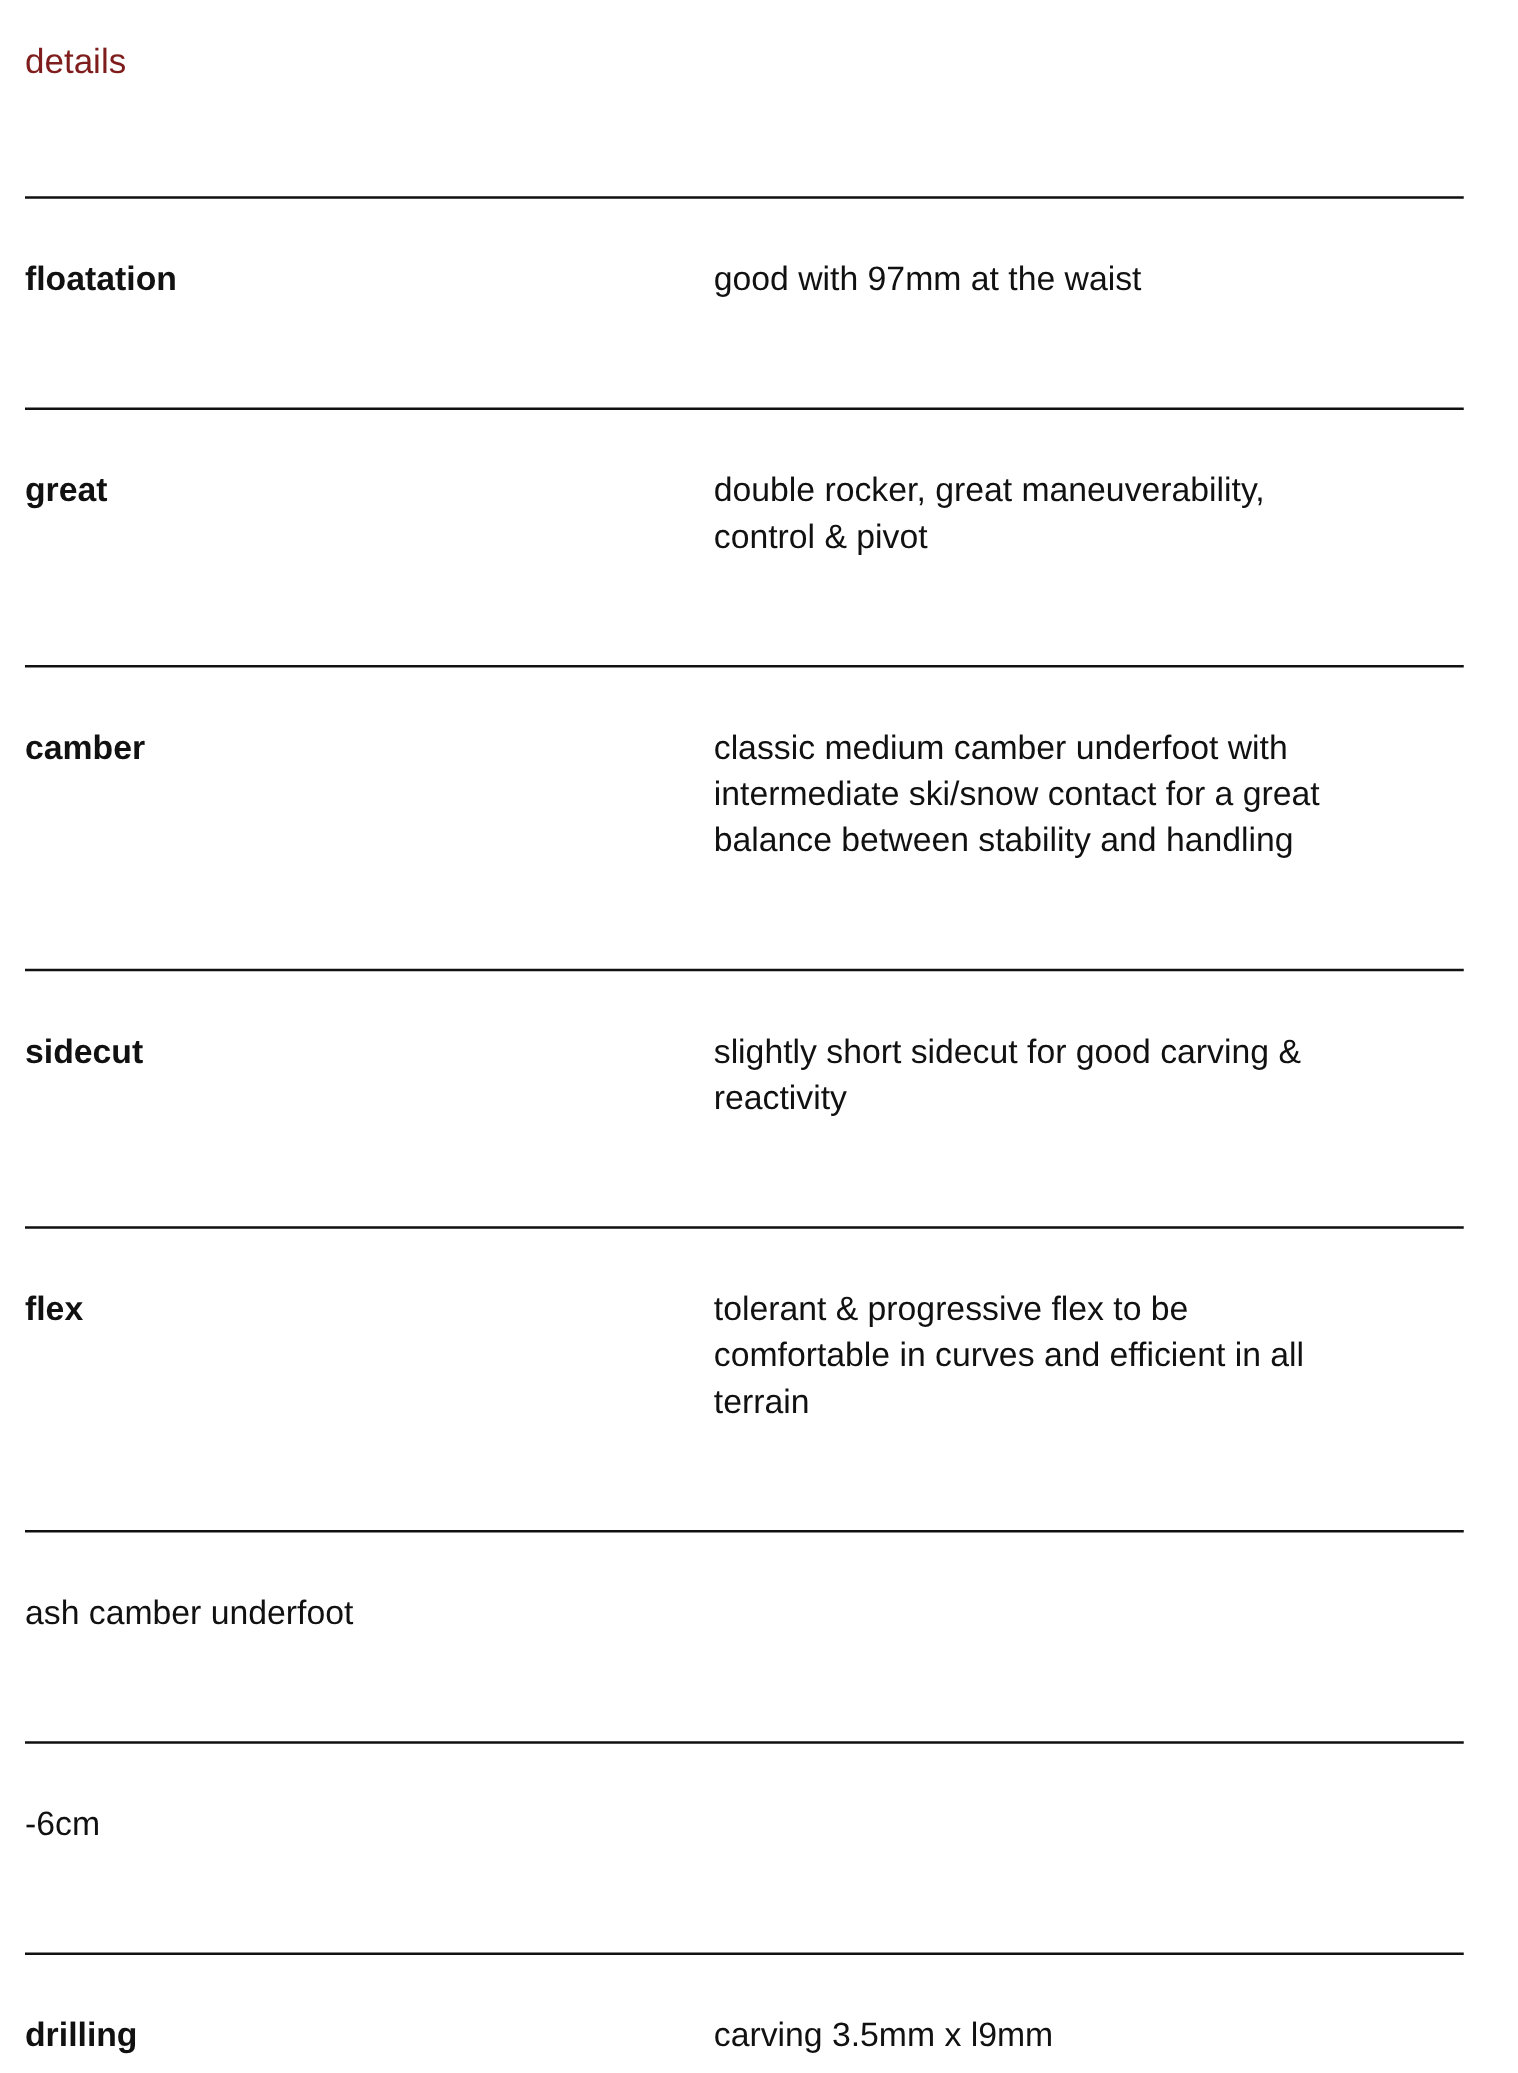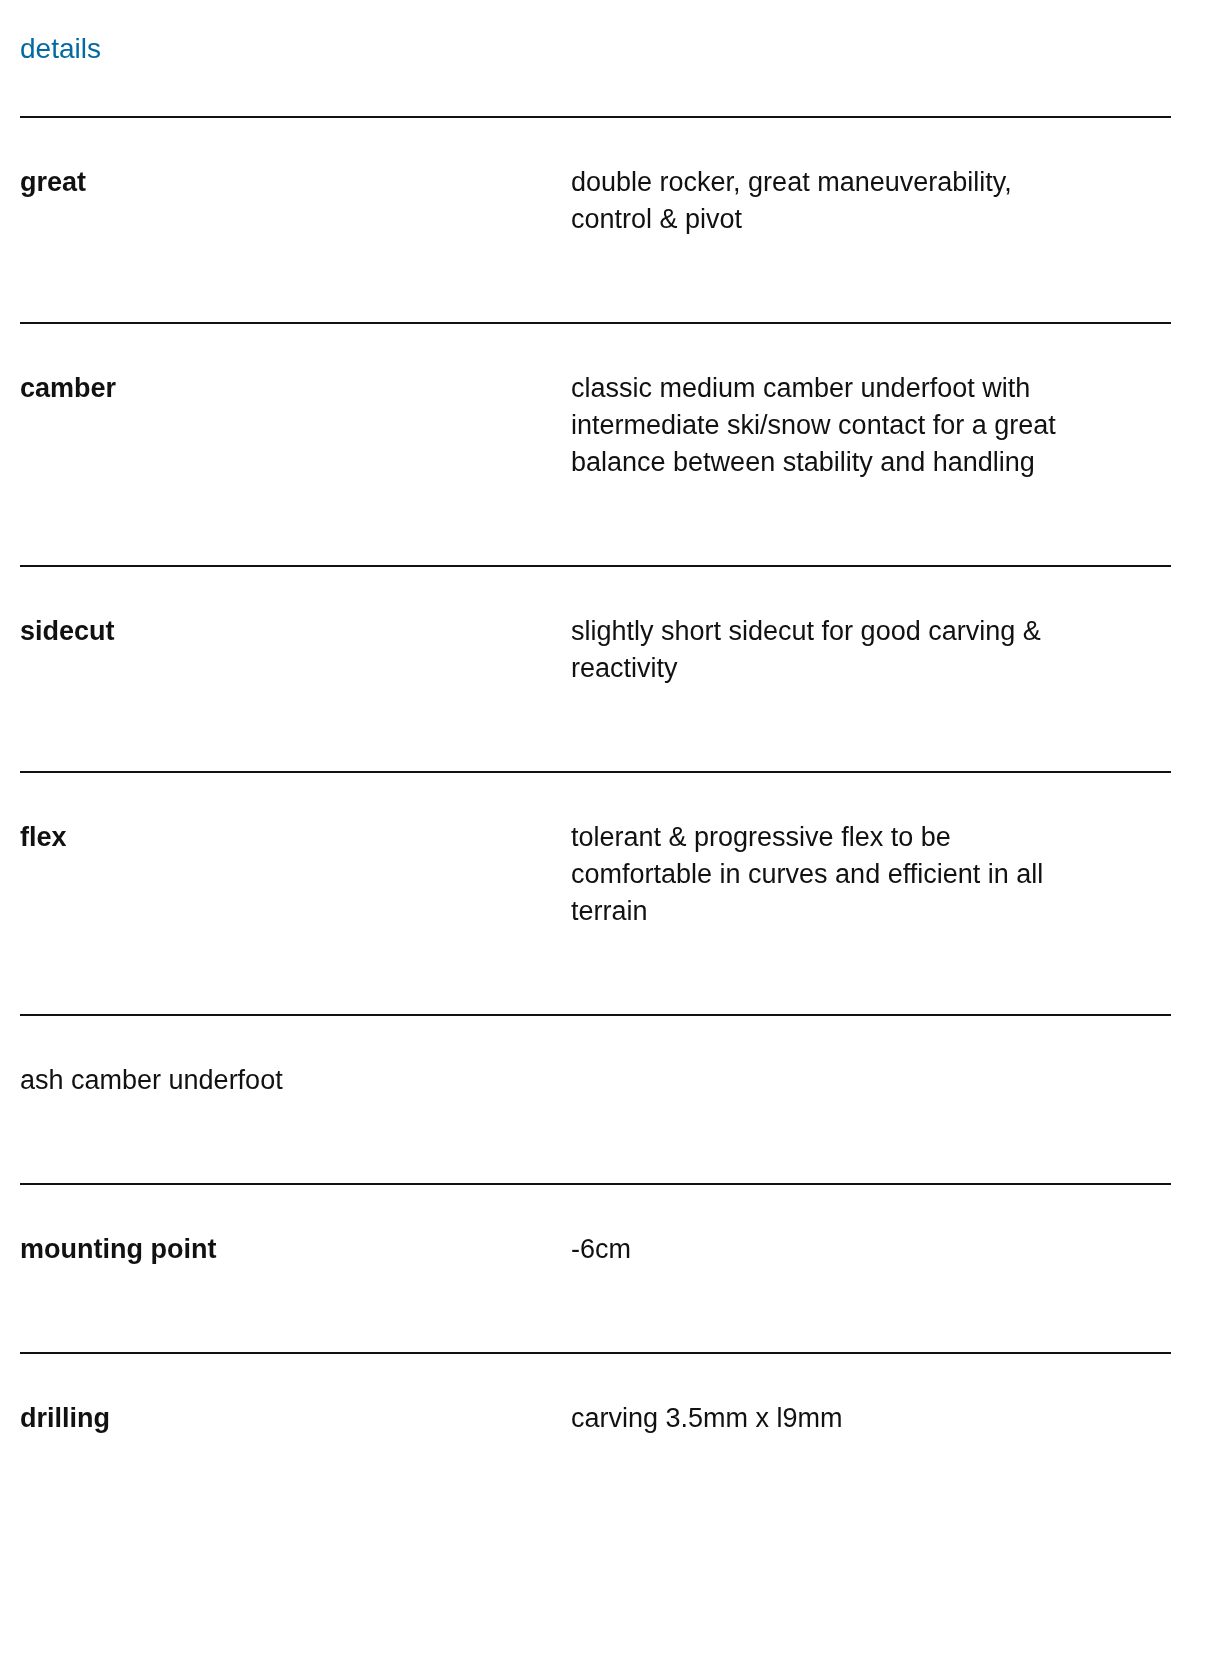--- a/index.html
+++ b/index.html
@@ -16,22 +16,22 @@
     -webkit-font-smoothing: antialiased;
   }
   .page {
     padding: 0 43px 0 20px;
   }
   .section-title {
     padding-top: 32px;
     font-size: 28px;
     line-height: 34px;
     font-weight: 400;
-    color: #0369a1;
-    margin-bottom: 50px;
+    color: #7f1d1d;
+    margin-bottom: 91px;
   }
   .spec-table {
     width: 100%;
   }
   .spec-row {
     display: flex;
     align-items: flex-start;
     border-top: 2px solid #111111;
     padding: 46px 0 84px 0;
   }
@@ -52,20 +52,24 @@
 </style>
 </head>
 <body>
 
 <div class="page">
 
   <div class="section-title">details</div>
 
   <div class="spec-table">
 
+    <div class="spec-row">
+      <div class="spec-label">floatation</div>
+      <div class="spec-value">good with 97mm at the waist</div>
+    </div>
 
     <div class="spec-row">
       <div class="spec-label">great</div>
       <div class="spec-value">double rocker, great maneuverability, control &amp; pivot</div>
     </div>
 
     <div class="spec-row">
       <div class="spec-label">camber</div>
       <div class="spec-value">classic medium camber underfoot with intermediate ski/snow contact for a great balance between stability and handling</div>
     </div>
@@ -78,21 +82,20 @@
     <div class="spec-row">
       <div class="spec-label">flex</div>
       <div class="spec-value">tolerant &amp; progressive flex to be comfortable in curves and efficient in all terrain</div>
     </div>
 
     <div class="spec-row">
       <div class="spec-value">ash camber underfoot</div>
     </div>
 
     <div class="spec-row">
-      <div class="spec-label">mounting point</div>
       <div class="spec-value">-6cm</div>
     </div>
 
     <div class="spec-row">
       <div class="spec-label">drilling</div>
       <div class="spec-value">carving 3.5mm x l9mm</div>
     </div>
 
   </div>
 </div>

